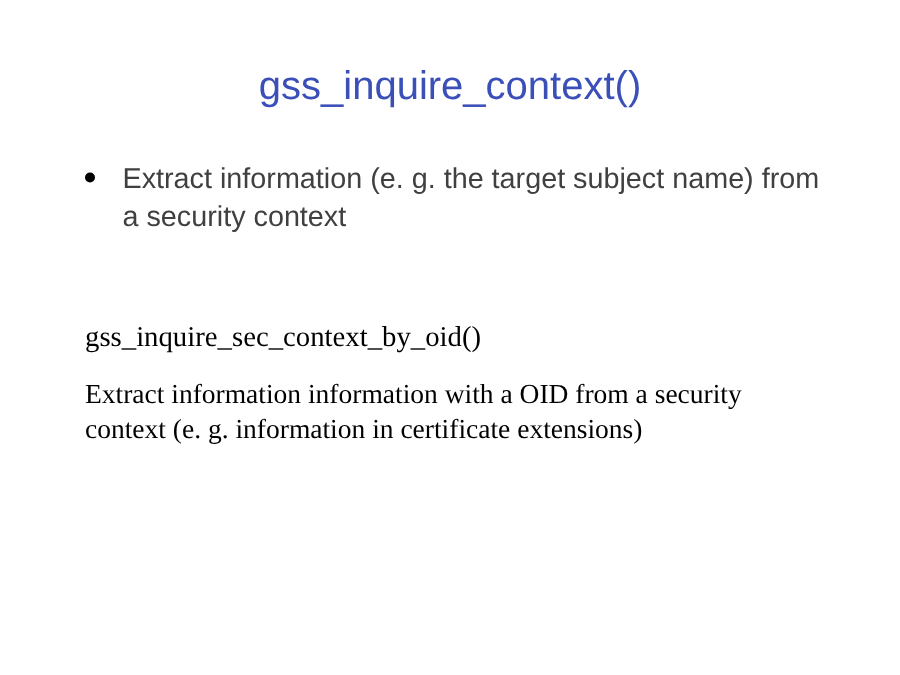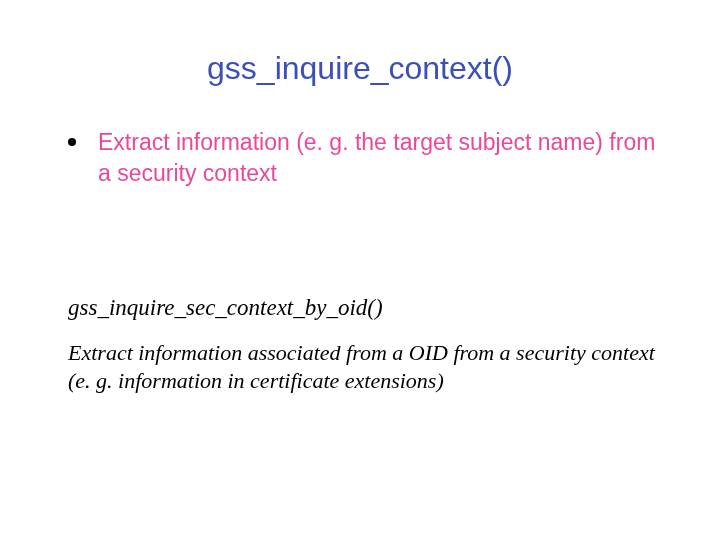--- a/index.html
+++ b/index.html
@@ -39,26 +39,25 @@
     height: 8px;
     background: #000000;
     border-radius: 50%;
     flex-shrink: 0;
     margin-top: 11px;
     margin-right: 22px;
   }
   .bullet-text {
     font-size: 23px;
     line-height: 1.35;
-    color: #ec4899;
+    color: #404040;
   }
   .secondary-block {
-    margin-top: 106px;
+    margin-top: 68px;
     margin-left: 8px;
-    font-style: italic;
   }
   .second-title {
     font-family: "Times New Roman", Times, serif;
     font-size: 23px;
     margin-bottom: 18px;
   }
   .second-body {
     font-family: "Times New Roman", Times, serif;
     font-size: 22px;
     line-height: 1.28;
@@ -74,17 +73,17 @@
   <div class="bullet-block">
     <div class="bullet-row">
       <div class="bullet-dot"></div>
       <div class="bullet-text">Extract information (e. g. the target subject name) from a security context</div>
     </div>
   </div>
 
   <div class="secondary-block">
     <div class="second-title">gss_inquire_sec_context_by_oid()</div>
     <div class="second-body">
-      <span>Extract information associated from a OID from a security context (e. g. information in certificate extensions)</span><br>
+      <span>Extract information information with a OID from a security context (e. g. information in certificate extensions)</span><br>
     </div>
   </div>
 
 </div>
 
 </body></html>

